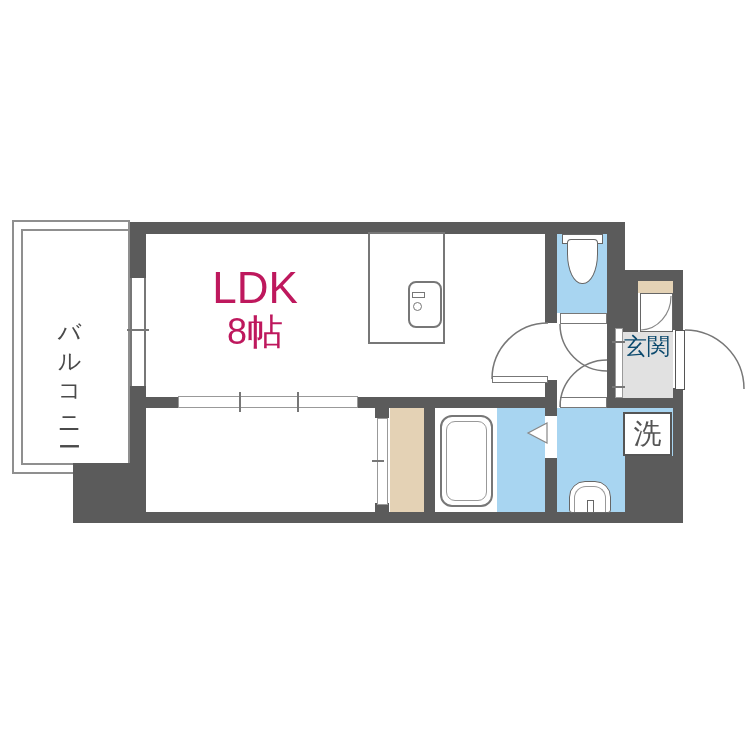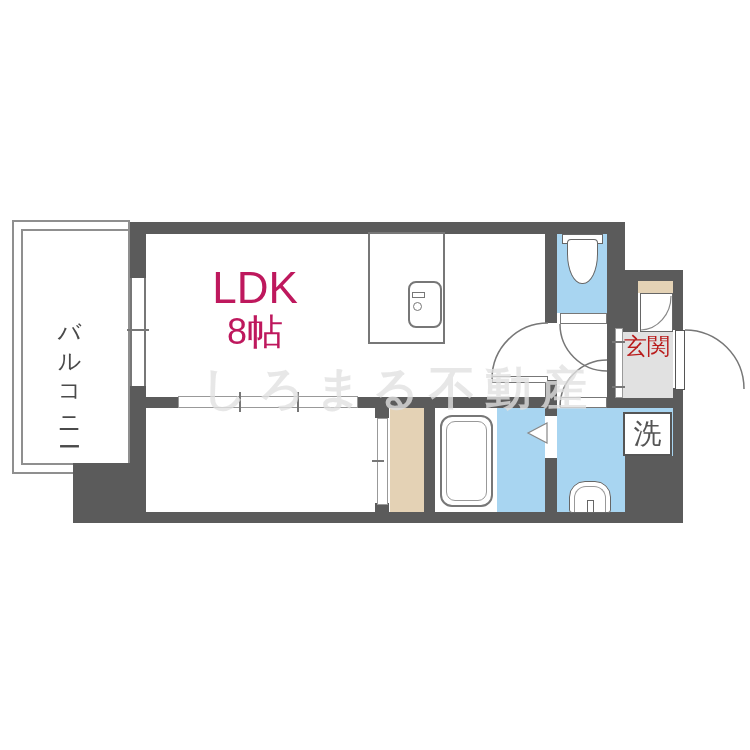--- a/index.html
+++ b/index.html
@@ -112,17 +112,16 @@
     <path d="M 671 296 A 31 34 0 0 1 641 330" fill="none" stroke="#888" stroke-width="1.2"></path>
     <polygon points="547,423 547,443 528,433" fill="#ffffff" stroke="#888" stroke-width="1.2"></polygon>
   </svg>
 
   <div class="label" style="left:160px;top:264px;width:190px;">
     <div style="font-size:44px;">LDK</div>
     <div style="font-size:36px;">8帖</div>
   </div>
   <div class="label" style="left:150px;top:408px;width:215px;">
   </div>
-  <div class="label" style="left:616px;top:334px;width:62px;font-size:23px;color:#b91c1c;">玄関</div>
+  <div class="label" style="left:616px;top:334px;width:62px;font-size:23px;color:#0c4a6e;">玄関</div>
 
-  <div class="watermark">しろまる不動産</div>
 
 </div>
 
 </body></html>

